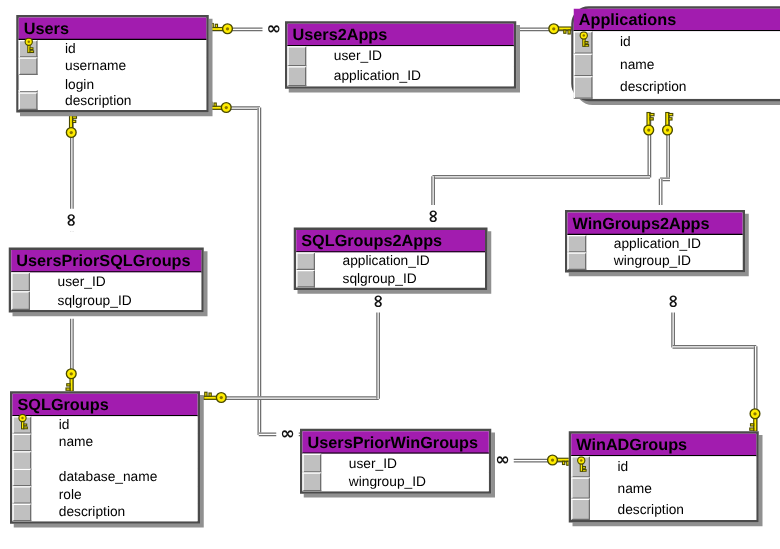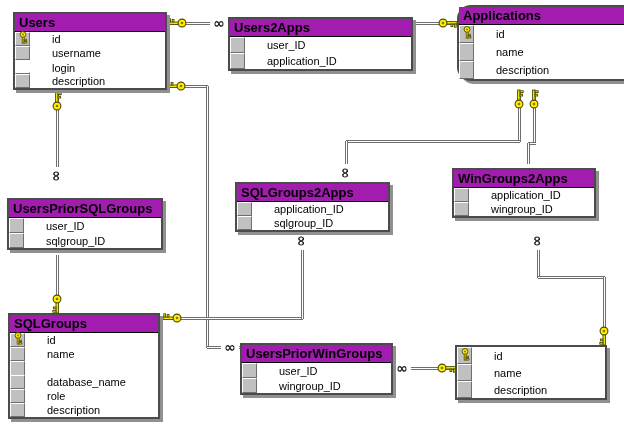--- a/index.html
+++ b/index.html
@@ -344,20 +344,21 @@
       <div class="t-row" style="height: 15px;">
         <div class="sel"></div>
         <div class="fname">user_ID</div>
       </div>
       <div class="t-row" style="height: 15px;">
         <div class="sel"></div>
         <div class="fname">wingroup_ID</div>
       </div>
     </div>
     <div class="table" style="left: 455px; top: 345px; width: 152px;">
+      <div class="t-header">WinADGroups</div>
       <div class="t-row" style="height: 17px;">
         <div class="sel">
           <span><svg width="10" height="13" viewBox="0 0 10 13" xmlns="http://www.w3.org/2000/svg">
     <rect x="4.2" y="5.5" width="1.9" height="6.6" fill="#ffec00" stroke="#4a4a00" stroke-width="0.8"></rect>
     <rect x="6" y="8.2" width="2.4" height="1.4" fill="#ffec00" stroke="#4a4a00" stroke-width="0.8"></rect>
     <rect x="6" y="10.6" width="2.9" height="1.4" fill="#ffec00" stroke="#4a4a00" stroke-width="0.8"></rect>
     <circle cx="5" cy="3.4" r="2.9" fill="#ffec00" stroke="#4a4a00" stroke-width="0.9"></circle>
     <circle cx="5" cy="3.4" r="1" fill="#8a7500"></circle>
   </svg></span>
         </div>

